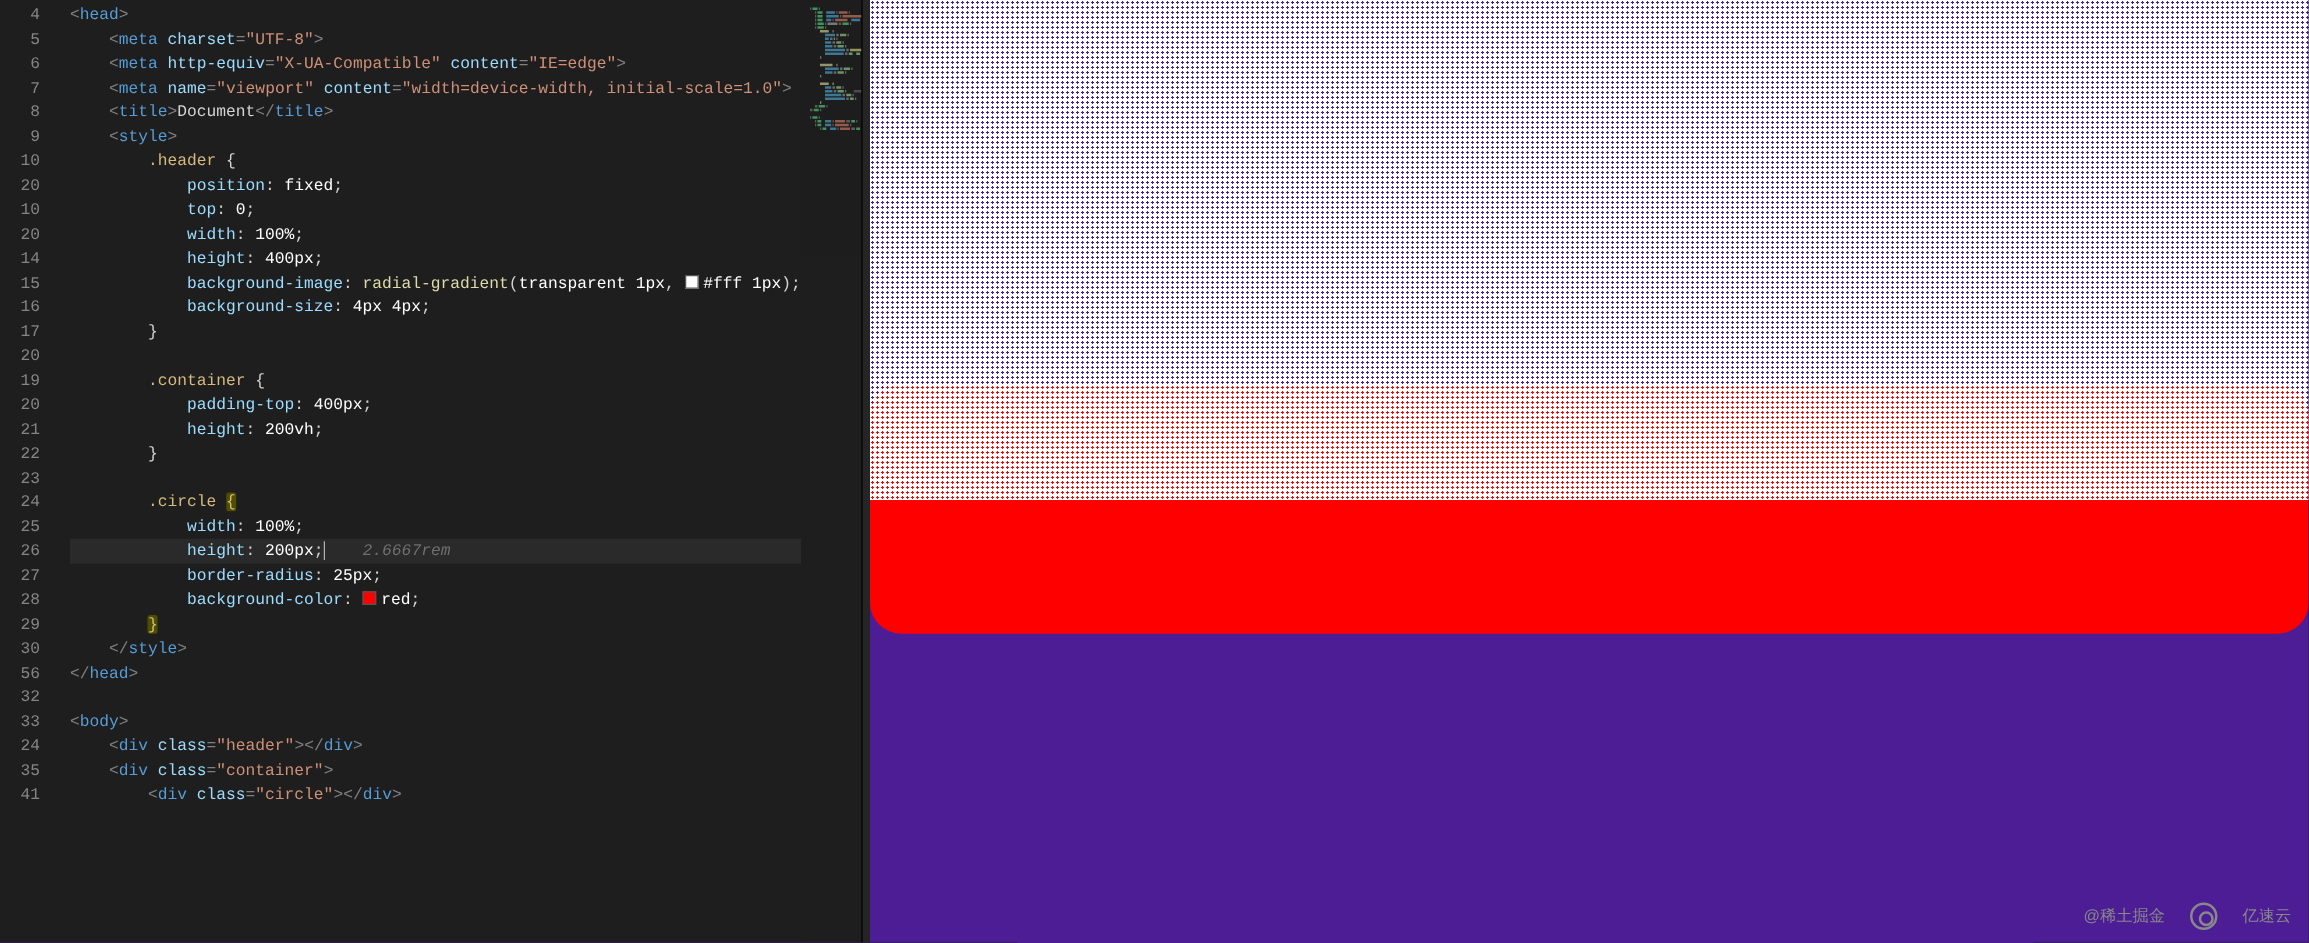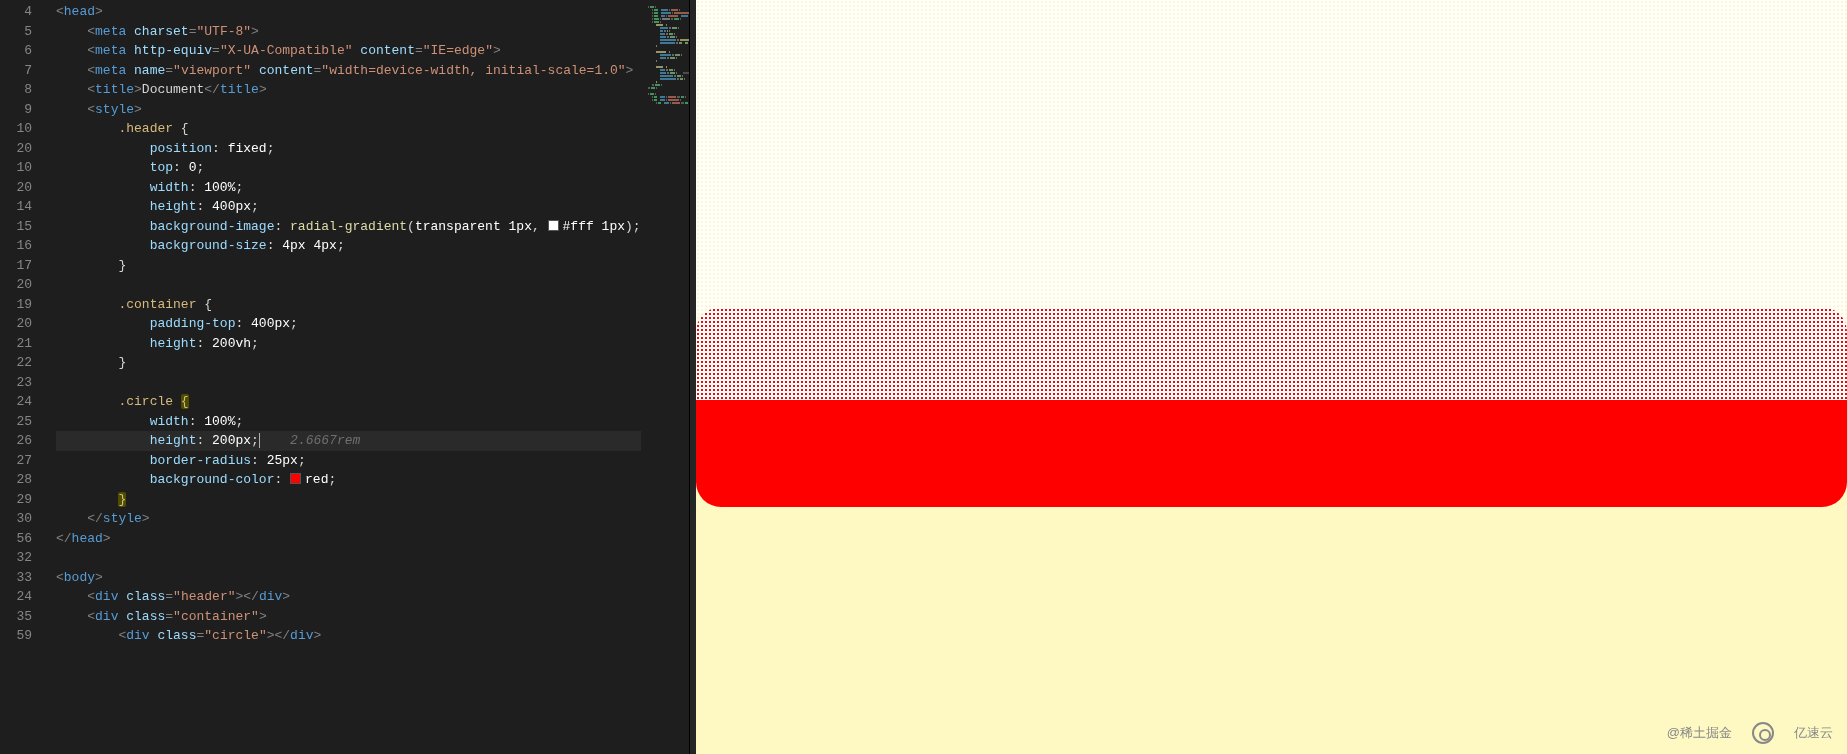--- a/index.html
+++ b/index.html
@@ -88,21 +88,21 @@
   
   .splitter {
     flex: 0 0 6px;
     background: #252525;
     cursor: col-resize;
   }
 
   
   .preview-pane {
     flex: 1;
-    background: #fef9c3;
+    background: #4c1d95;
     position: relative;
     overflow: hidden;
   }
   .pv-header-blur {
     position: absolute;
     top: 0; left: 0; right: 0;
     height: 400px;
     background-image: radial-gradient(transparent 1px, #fff 1px);
     background-size: 4px 4px;
     z-index: 2;
@@ -174,21 +174,21 @@
         <div>26</div>
         <div>27</div>
         <div>28</div>
         <div>29</div>
         <div>30</div>
         <div>56</div>
         <div>32</div>
         <div>33</div>
         <div>24</div>
         <div>35</div>
-        <div>59</div>
+        <div>41</div>
       </div>
     <div class="code" id="code"><div class="code-line"><span class="t-punc">&lt;</span><span class="t-tag">head</span><span class="t-punc">&gt;</span></div><div class="code-line">    <span class="t-punc">&lt;</span><span class="t-tag">meta</span> <span class="t-attr">charset</span><span class="t-punc">=</span><span class="t-str">"UTF-8"</span><span class="t-punc">&gt;</span></div><div class="code-line">    <span class="t-punc">&lt;</span><span class="t-tag">meta</span> <span class="t-attr">http-equiv</span><span class="t-punc">=</span><span class="t-str">"X-UA-Compatible"</span> <span class="t-attr">content</span><span class="t-punc">=</span><span class="t-str">"IE=edge"</span><span class="t-punc">&gt;</span></div><div class="code-line">    <span class="t-punc">&lt;</span><span class="t-tag">meta</span> <span class="t-attr">name</span><span class="t-punc">=</span><span class="t-str">"viewport"</span> <span class="t-attr">content</span><span class="t-punc">=</span><span class="t-str">"width=device-width, initial-scale=1.0"</span><span class="t-punc">&gt;</span></div><div class="code-line">    <span class="t-punc">&lt;</span><span class="t-tag">title</span><span class="t-punc">&gt;</span><span class="t-white">Document</span><span class="t-punc">&lt;/</span><span class="t-tag">title</span><span class="t-punc">&gt;</span></div><div class="code-line">    <span class="t-punc">&lt;</span><span class="t-tag">style</span><span class="t-punc">&gt;</span></div><div class="code-line">        <span class="t-sel">.header</span> <span class="t-brace">{</span></div><div class="code-line">            <span class="t-prop">position</span><span class="t-colon">: </span><span class="t-num">fixed</span><span class="t-colon">;</span></div><div class="code-line">            <span class="t-prop">top</span><span class="t-colon">: </span><span class="t-num">0</span><span class="t-colon">;</span></div><div class="code-line">            <span class="t-prop">width</span><span class="t-colon">: </span><span class="t-num">100%</span><span class="t-colon">;</span></div><div class="code-line">            <span class="t-prop">height</span><span class="t-colon">: </span><span class="t-num">400px</span><span class="t-colon">;</span></div><div class="code-line">            <span class="t-prop">background-image</span><span class="t-colon">: </span><span class="t-func">radial-gradient</span><span class="t-colon">(</span><span class="t-num">transparent</span> <span class="t-num">1px</span><span class="t-colon">, </span><span class="color-swatch" style="background: rgb(255, 255, 255);"></span><span class="t-num">#fff</span> <span class="t-num">1px</span><span class="t-colon">);</span></div><div class="code-line">            <span class="t-prop">background-size</span><span class="t-colon">: </span><span class="t-num">4px</span> <span class="t-num">4px</span><span class="t-colon">;</span></div><div class="code-line">        <span class="t-brace">}</span></div><div class="code-line"></div><div class="code-line">        <span class="t-sel">.container</span> <span class="t-brace">{</span></div><div class="code-line">            <span class="t-prop">padding-top</span><span class="t-colon">: </span><span class="t-num">400px</span><span class="t-colon">;</span></div><div class="code-line">            <span class="t-prop">height</span><span class="t-colon">: </span><span class="t-num">200vh</span><span class="t-colon">;</span></div><div class="code-line">        <span class="t-brace">}</span></div><div class="code-line"></div><div class="code-line">        <span class="t-sel">.circle</span> <span class="t-brace-hl">{</span></div><div class="code-line">            <span class="t-prop">width</span><span class="t-colon">: </span><span class="t-num">100%</span><span class="t-colon">;</span></div><div class="code-line current">            <span class="t-prop">height</span><span class="t-colon">: </span><span class="t-num">200px</span><span class="t-colon">;</span><span class="cursor-caret"></span>    <span class="t-hint">2.6667rem</span></div><div class="code-line">            <span class="t-prop">border-radius</span><span class="t-colon">: </span><span class="t-num">25px</span><span class="t-colon">;</span></div><div class="code-line">            <span class="t-prop">background-color</span><span class="t-colon">: </span><span class="color-swatch" style="background: rgb(255, 0, 0);"></span><span class="t-num">red</span><span class="t-colon">;</span></div><div class="code-line">        <span class="t-brace-hl">}</span></div><div class="code-line">    <span class="t-punc">&lt;/</span><span class="t-tag">style</span><span class="t-punc">&gt;</span></div><div class="code-line"><span class="t-punc">&lt;/</span><span class="t-tag">head</span><span class="t-punc">&gt;</span></div><div class="code-line"></div><div class="code-line"><span class="t-punc">&lt;</span><span class="t-tag">body</span><span class="t-punc">&gt;</span></div><div class="code-line">    <span class="t-punc">&lt;</span><span class="t-tag">div</span> <span class="t-attr">class</span><span class="t-punc">=</span><span class="t-str">"header"</span><span class="t-punc">&gt;&lt;/</span><span class="t-tag">div</span><span class="t-punc">&gt;</span></div><div class="code-line">    <span class="t-punc">&lt;</span><span class="t-tag">div</span> <span class="t-attr">class</span><span class="t-punc">=</span><span class="t-str">"container"</span><span class="t-punc">&gt;</span></div><div class="code-line">        <span class="t-punc">&lt;</span><span class="t-tag">div</span> <span class="t-attr">class</span><span class="t-punc">=</span><span class="t-str">"circle"</span><span class="t-punc">&gt;&lt;/</span><span class="t-tag">div</span><span class="t-punc">&gt;</span></div></div>
     <div class="minimap" id="minimap">
         <div class="mm-line">
           <div class="mm-seg" style="width: 0px;"></div>
           <div class="mm-seg" style="width: 1px; background: rgb(102, 102, 102);"></div>
           <div class="mm-seg" style="width: 4px; background: rgb(68, 170, 102);"></div>
           <div class="mm-seg" style="width: 1px; background: rgb(102, 102, 102);"></div>
         </div>
         <div class="mm-line">

